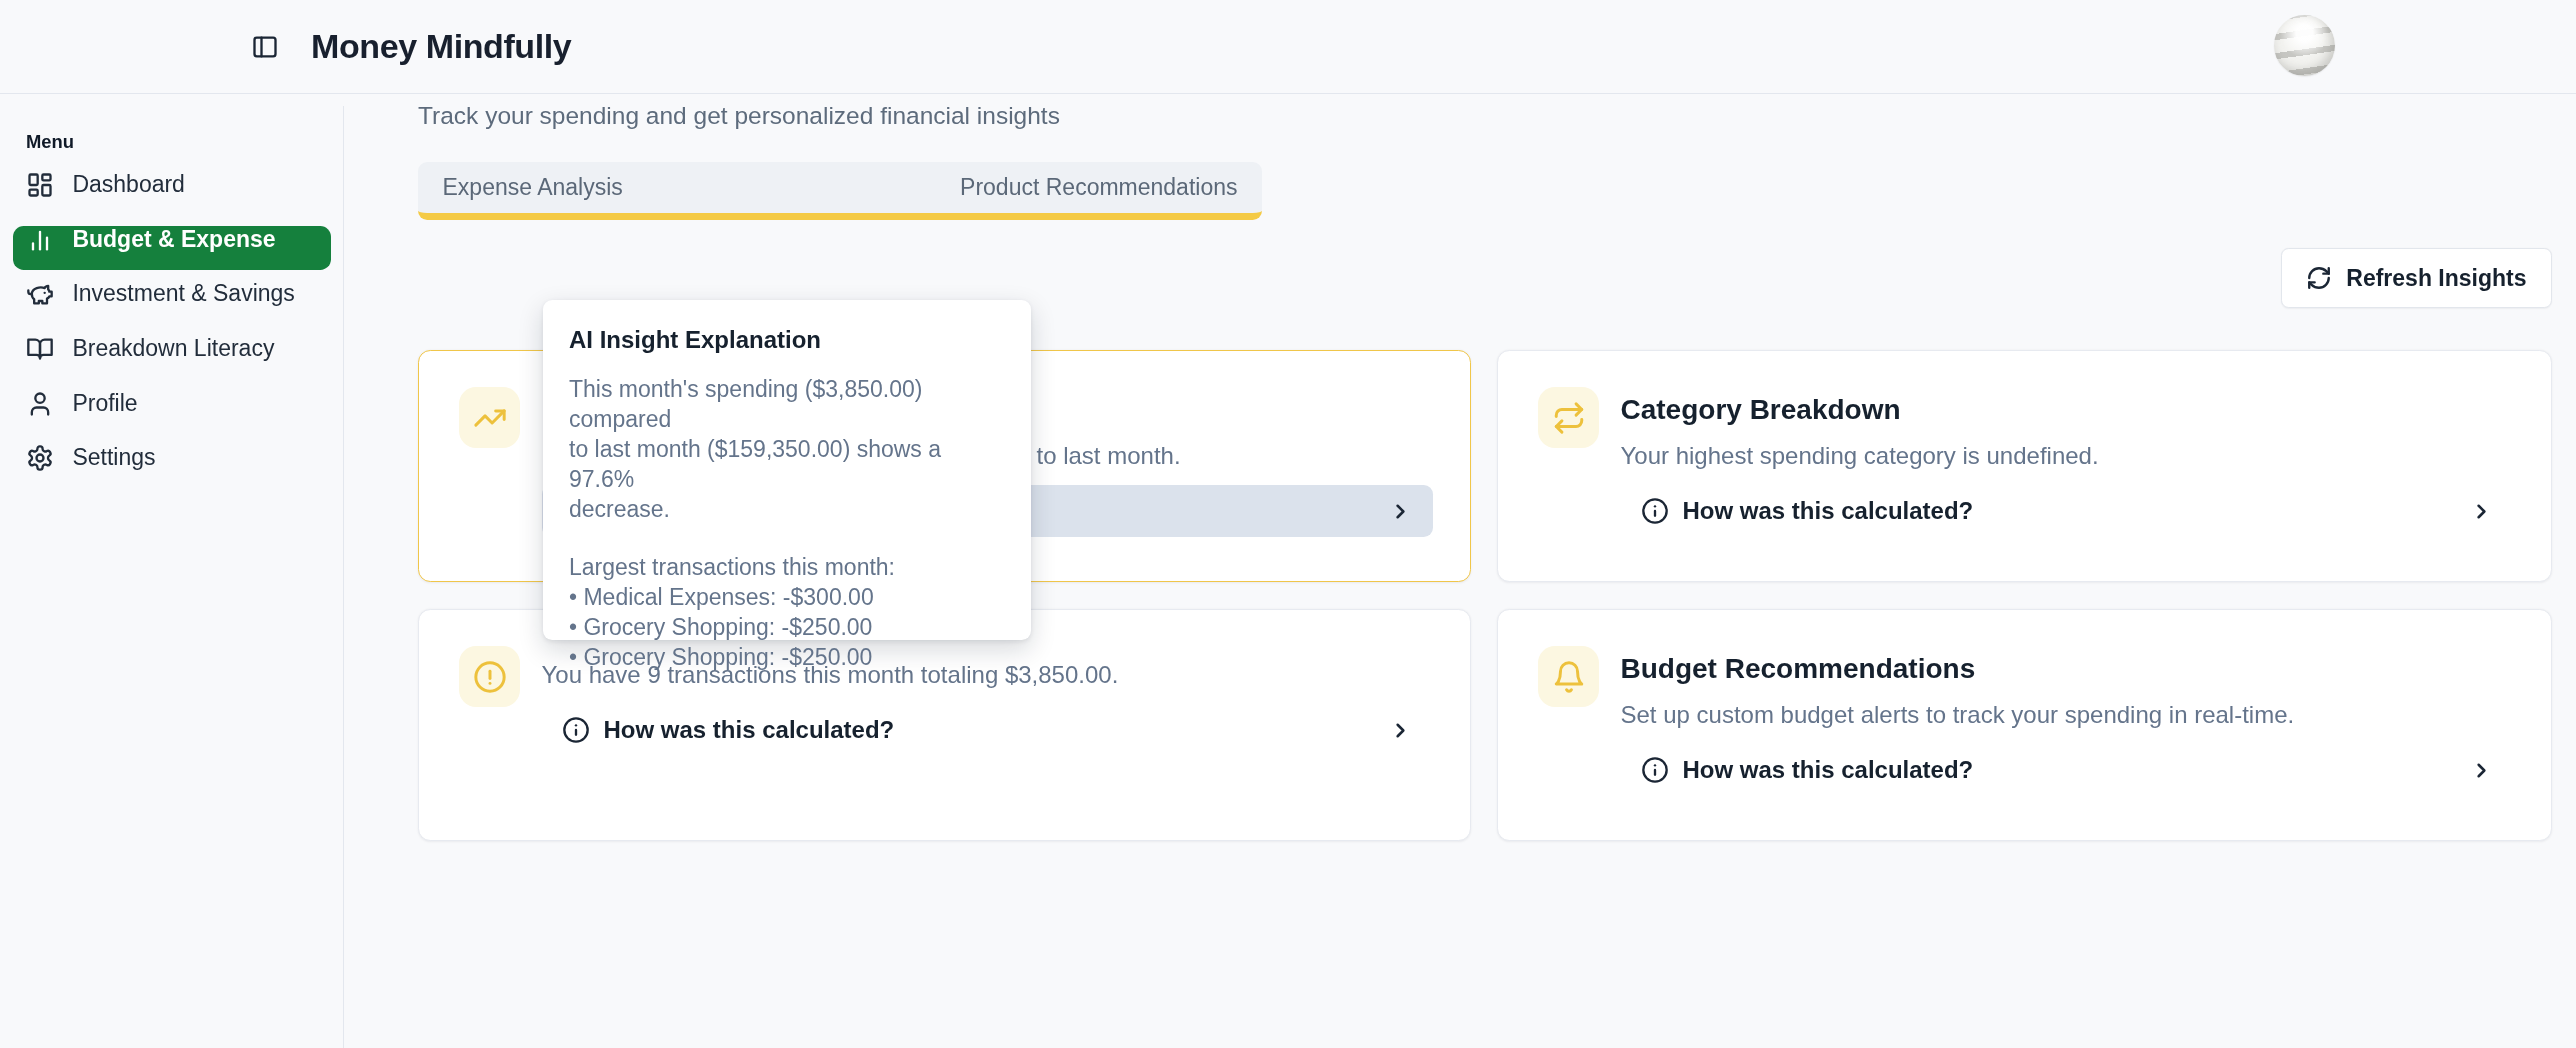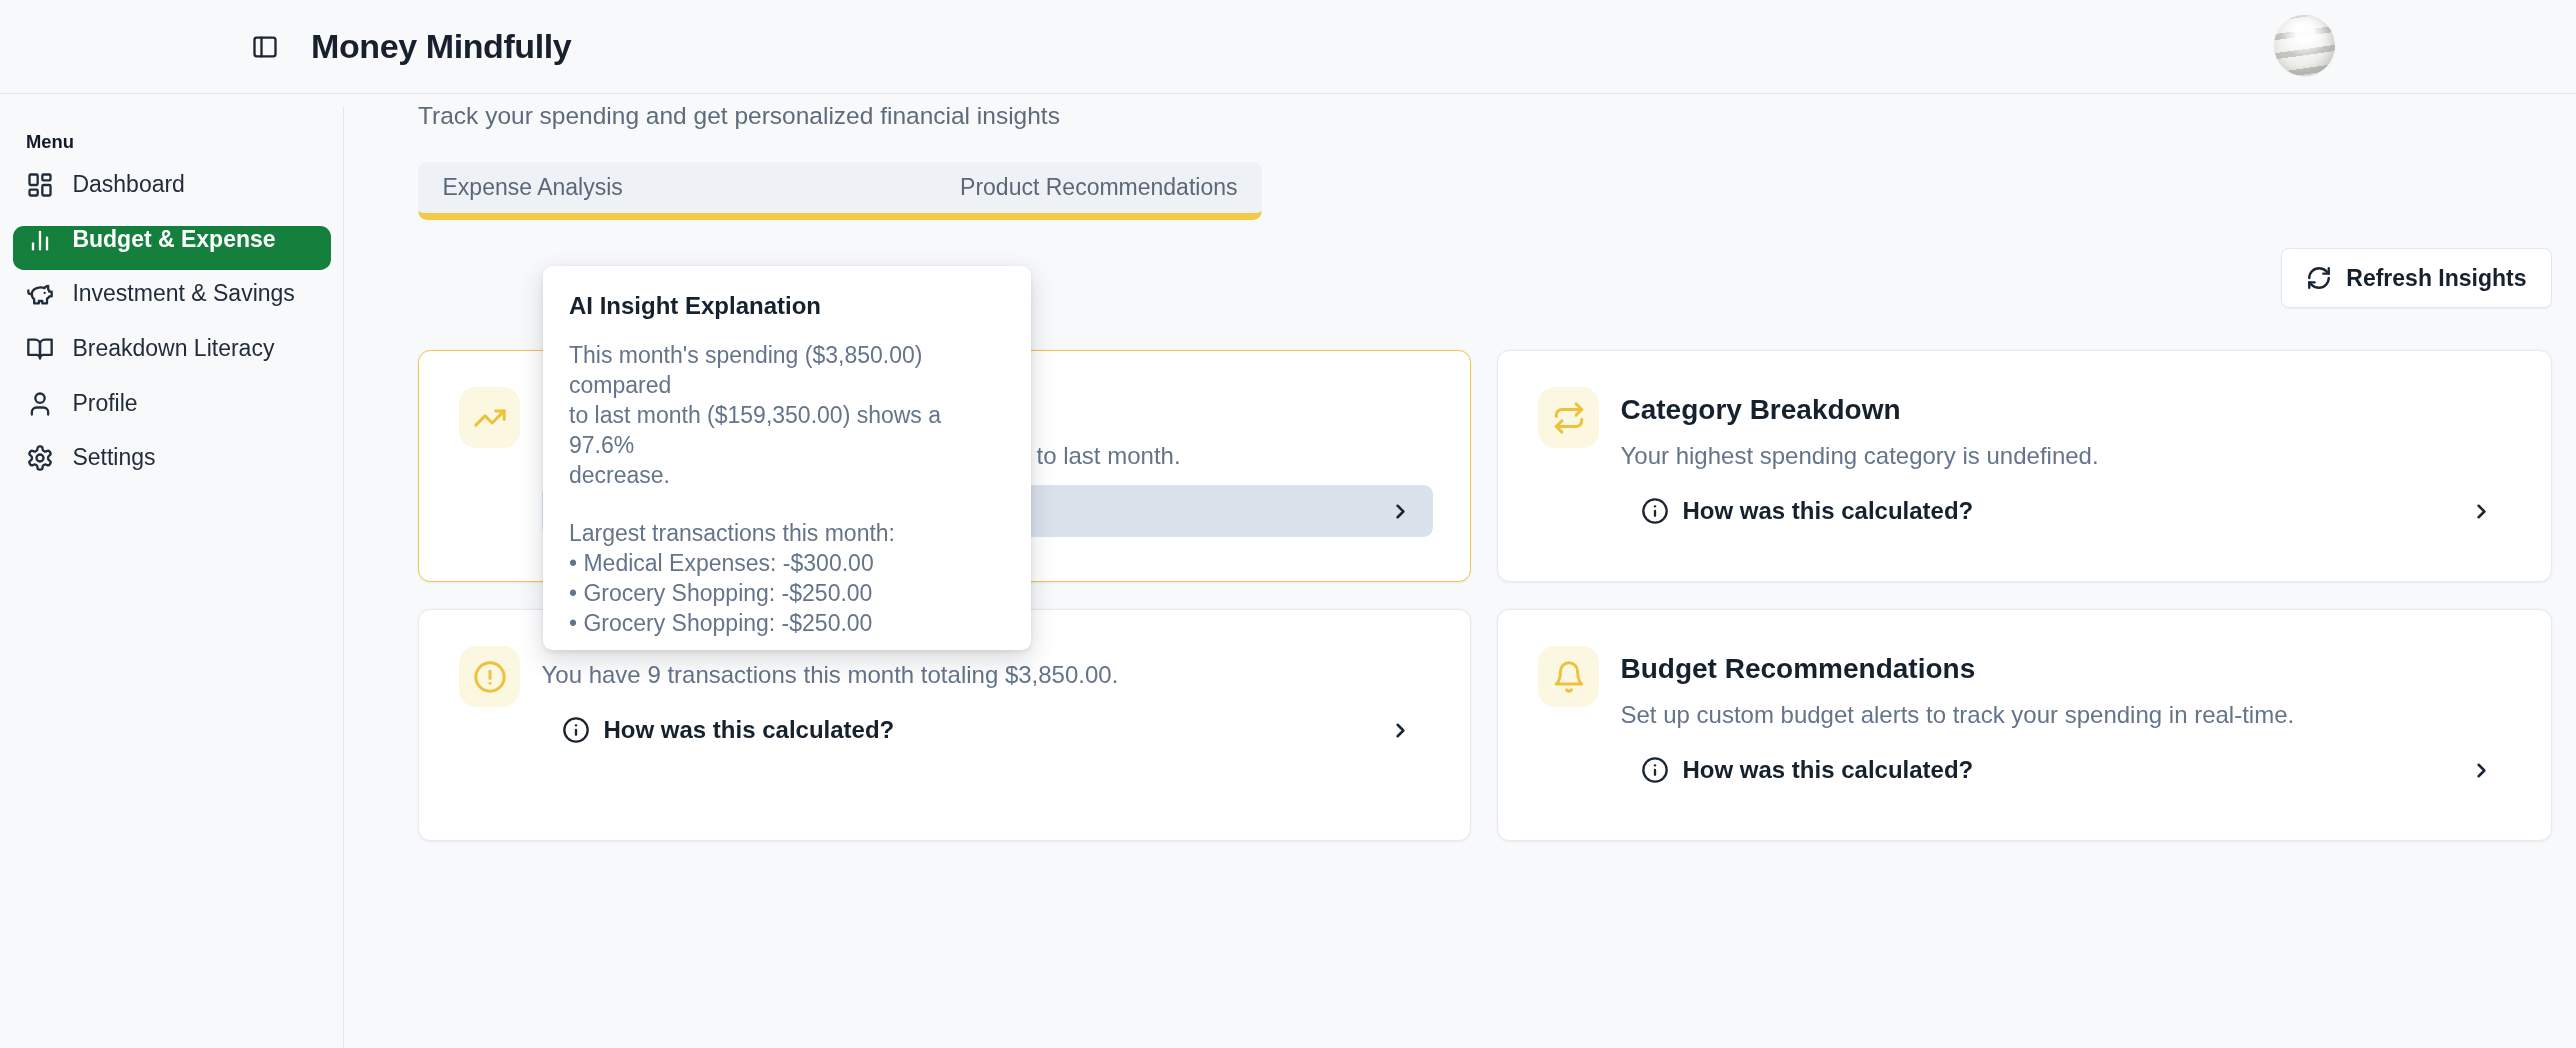--- a/index.html
+++ b/index.html
@@ -98,21 +98,21 @@
     display:flex; align-items:center; padding:0 21.5px 0 20px; cursor:pointer;
   }
   .calc-row.active { background:#dbe2ec; }
   .calc-row .info-ico svg { width:28px; height:28px; stroke:#1b2635; fill:none; stroke-width:2; stroke-linecap:round; stroke-linejoin:round; }
   .calc-row .calc-text { margin-left:14px; font-size:24px; font-weight:700; color:#16212e; white-space:nowrap; }
   .calc-row .chev svg { width:23px; height:23px; stroke:#1b2635; fill:none; stroke-width:2.6; stroke-linecap:round; stroke-linejoin:round; }
   .calc-row .chev { margin-left:auto; }
 
   
   .ai-tooltip {
-    position:absolute; left:543px; top:266px; width:488px; height:384px;
+    position:absolute; left:543px; top:300px; width:488px; height:340px;
     background:#ffffff; border-radius:9.2px;
     box-shadow:0 9.2px 26px rgba(15,23,42,0.16), 0 1.5px 4.6px rgba(15,23,42,0.08);
     padding:26px 26px 0 26px; z-index:40;
   }
   .tt-title { font-size:24px; font-weight:700; color:#16212e; }
   .tt-body { margin-top:20px; font-size:23px; color:#64748b; line-height:30px; white-space:pre-line; }
   .tt-body + .tt-body { margin-top:28px; }
 </style>
 </head>
 <body>

